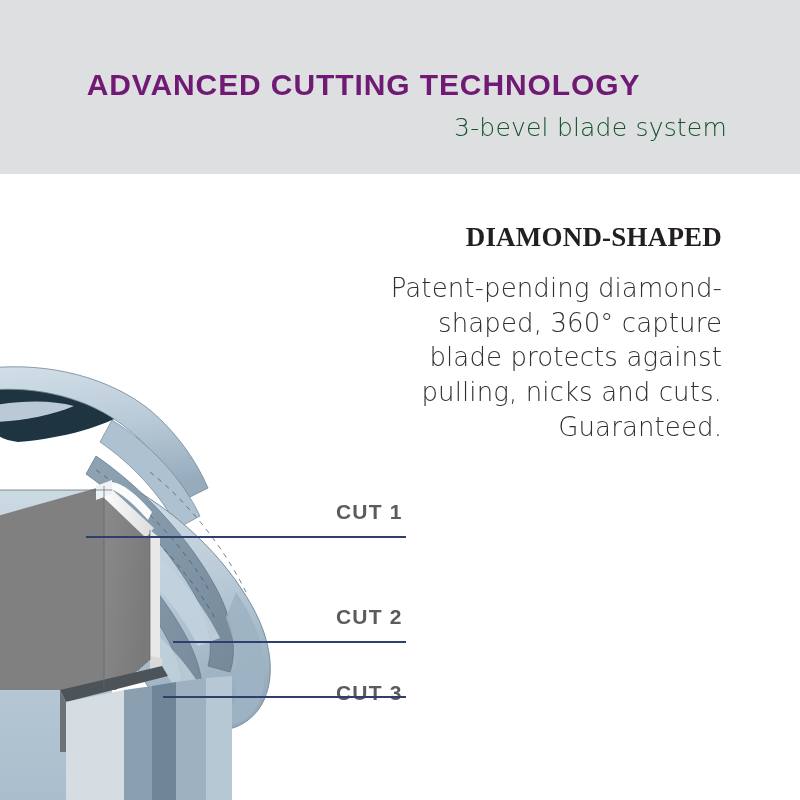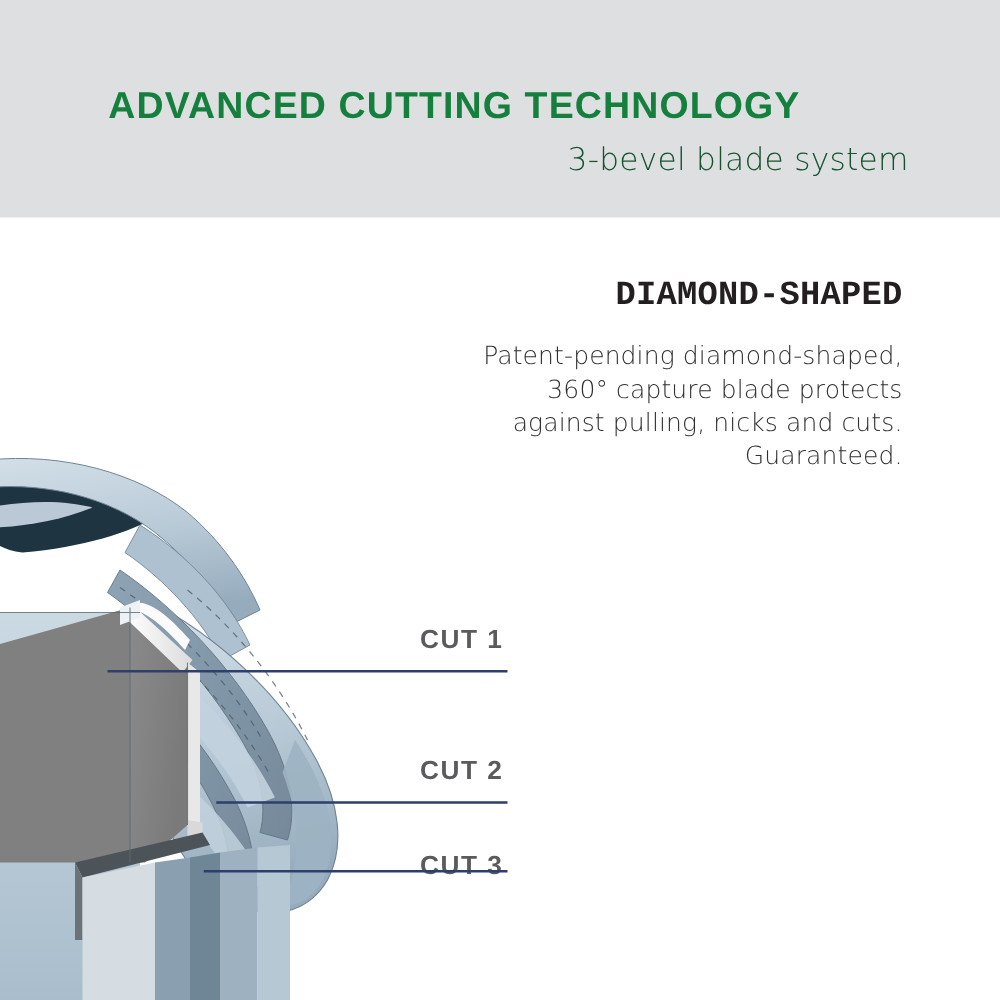--- a/index.html
+++ b/index.html
@@ -30,21 +30,21 @@
   }
   .header-title {
     position: absolute;
     left: 0;
     top: 70px;
     width: 727px;
     text-align: center;
     font-size: 30px;
     font-weight: bold;
     letter-spacing: 0.9px;
-    color: #15803d;
+    color: #701a75;
     line-height: 1;
     font-family: "Liberation Sans", sans-serif;
   }
   .header-sub {
     position: absolute;
     left: 0;
     top: 113px;
     width: 727px;
     text-align: right;
     font-size: 25px;
@@ -63,24 +63,24 @@
     width: 340px;
     text-align: right;
   }
   .copy-heading {
     font-size: 27px;
     font-weight: bold;
     color: #231f20;
     line-height: 1.16;
     letter-spacing: 0.2px;
     margin: 0 0 18px 0;
-    font-family: Liberation Mono, monospace;
+    font-family: Liberation Serif, serif;
   }
   .copy-body {
-    font-size: 20px;
+    font-size: 26px;
     font-weight: 300;
     color: #303032;
     line-height: 1.33;
     letter-spacing: 0.1px;
     margin: 0;
     font-family: "DejaVu Sans", sans-serif;
   }
 
   
   .callout {

